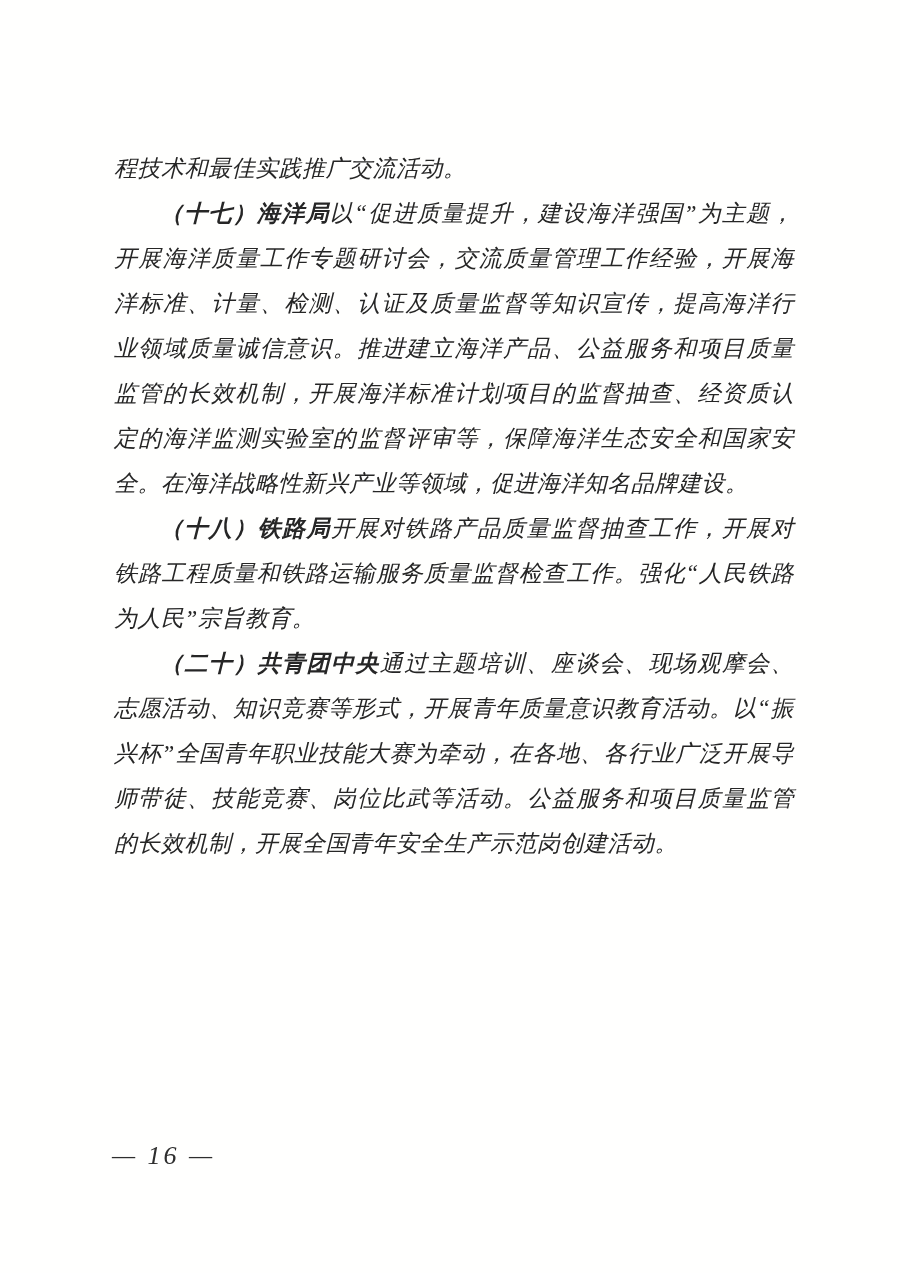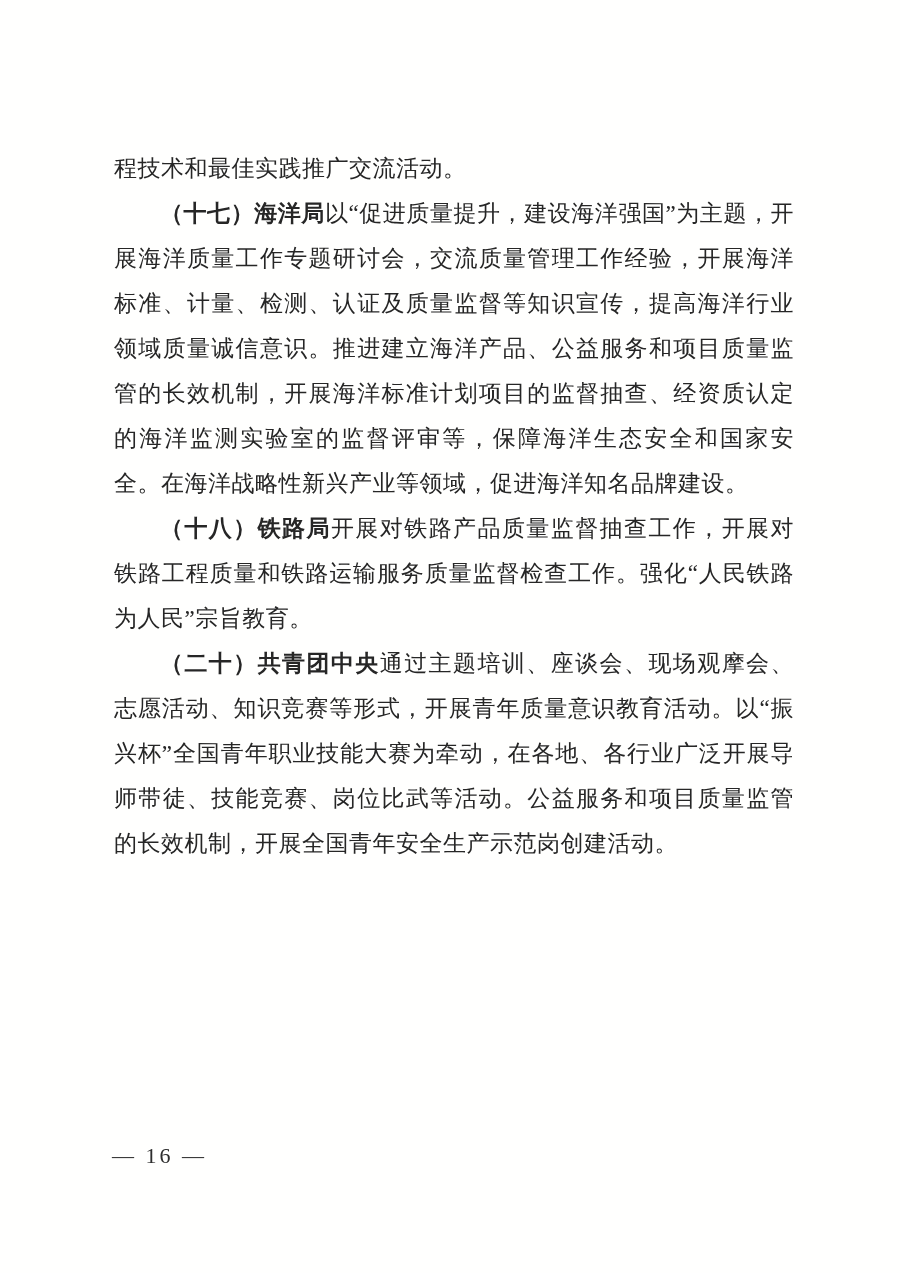--- a/index.html
+++ b/index.html
@@ -8,20 +8,21 @@
     background: #e9e9e9;
   }
   .page {
     position: relative;
     width: 900px;
     height: 1273px;
     margin: 0 auto;
     background: #fffffe;
     overflow: hidden;
     font-family: "Liberation Serif", serif;
+    font-style: italic;
   }
   .content {
     position: absolute;
     left: 114px;
     top: 146px;
     width: 680px;
     font-size: 23px;
     line-height: 45px;
     color: #262626;
     text-align: justify;
@@ -36,21 +37,21 @@
     text-indent: 2em;
   }
   .lead {
     font-weight: bold;
     font-family: "Liberation Sans", "Liberation Serif", sans-serif;
   }
   .page-number {
     position: absolute;
     left: 112px;
     top: 1140px;
-    font-size: 22px;
+    font-size: 26px;
     line-height: 32px;
     color: #2e2e2e;
     letter-spacing: 3px;
     font-family: "Liberation Serif", serif;
   }
 </style>
 </head>
 <body>
 
 <div class="page">

